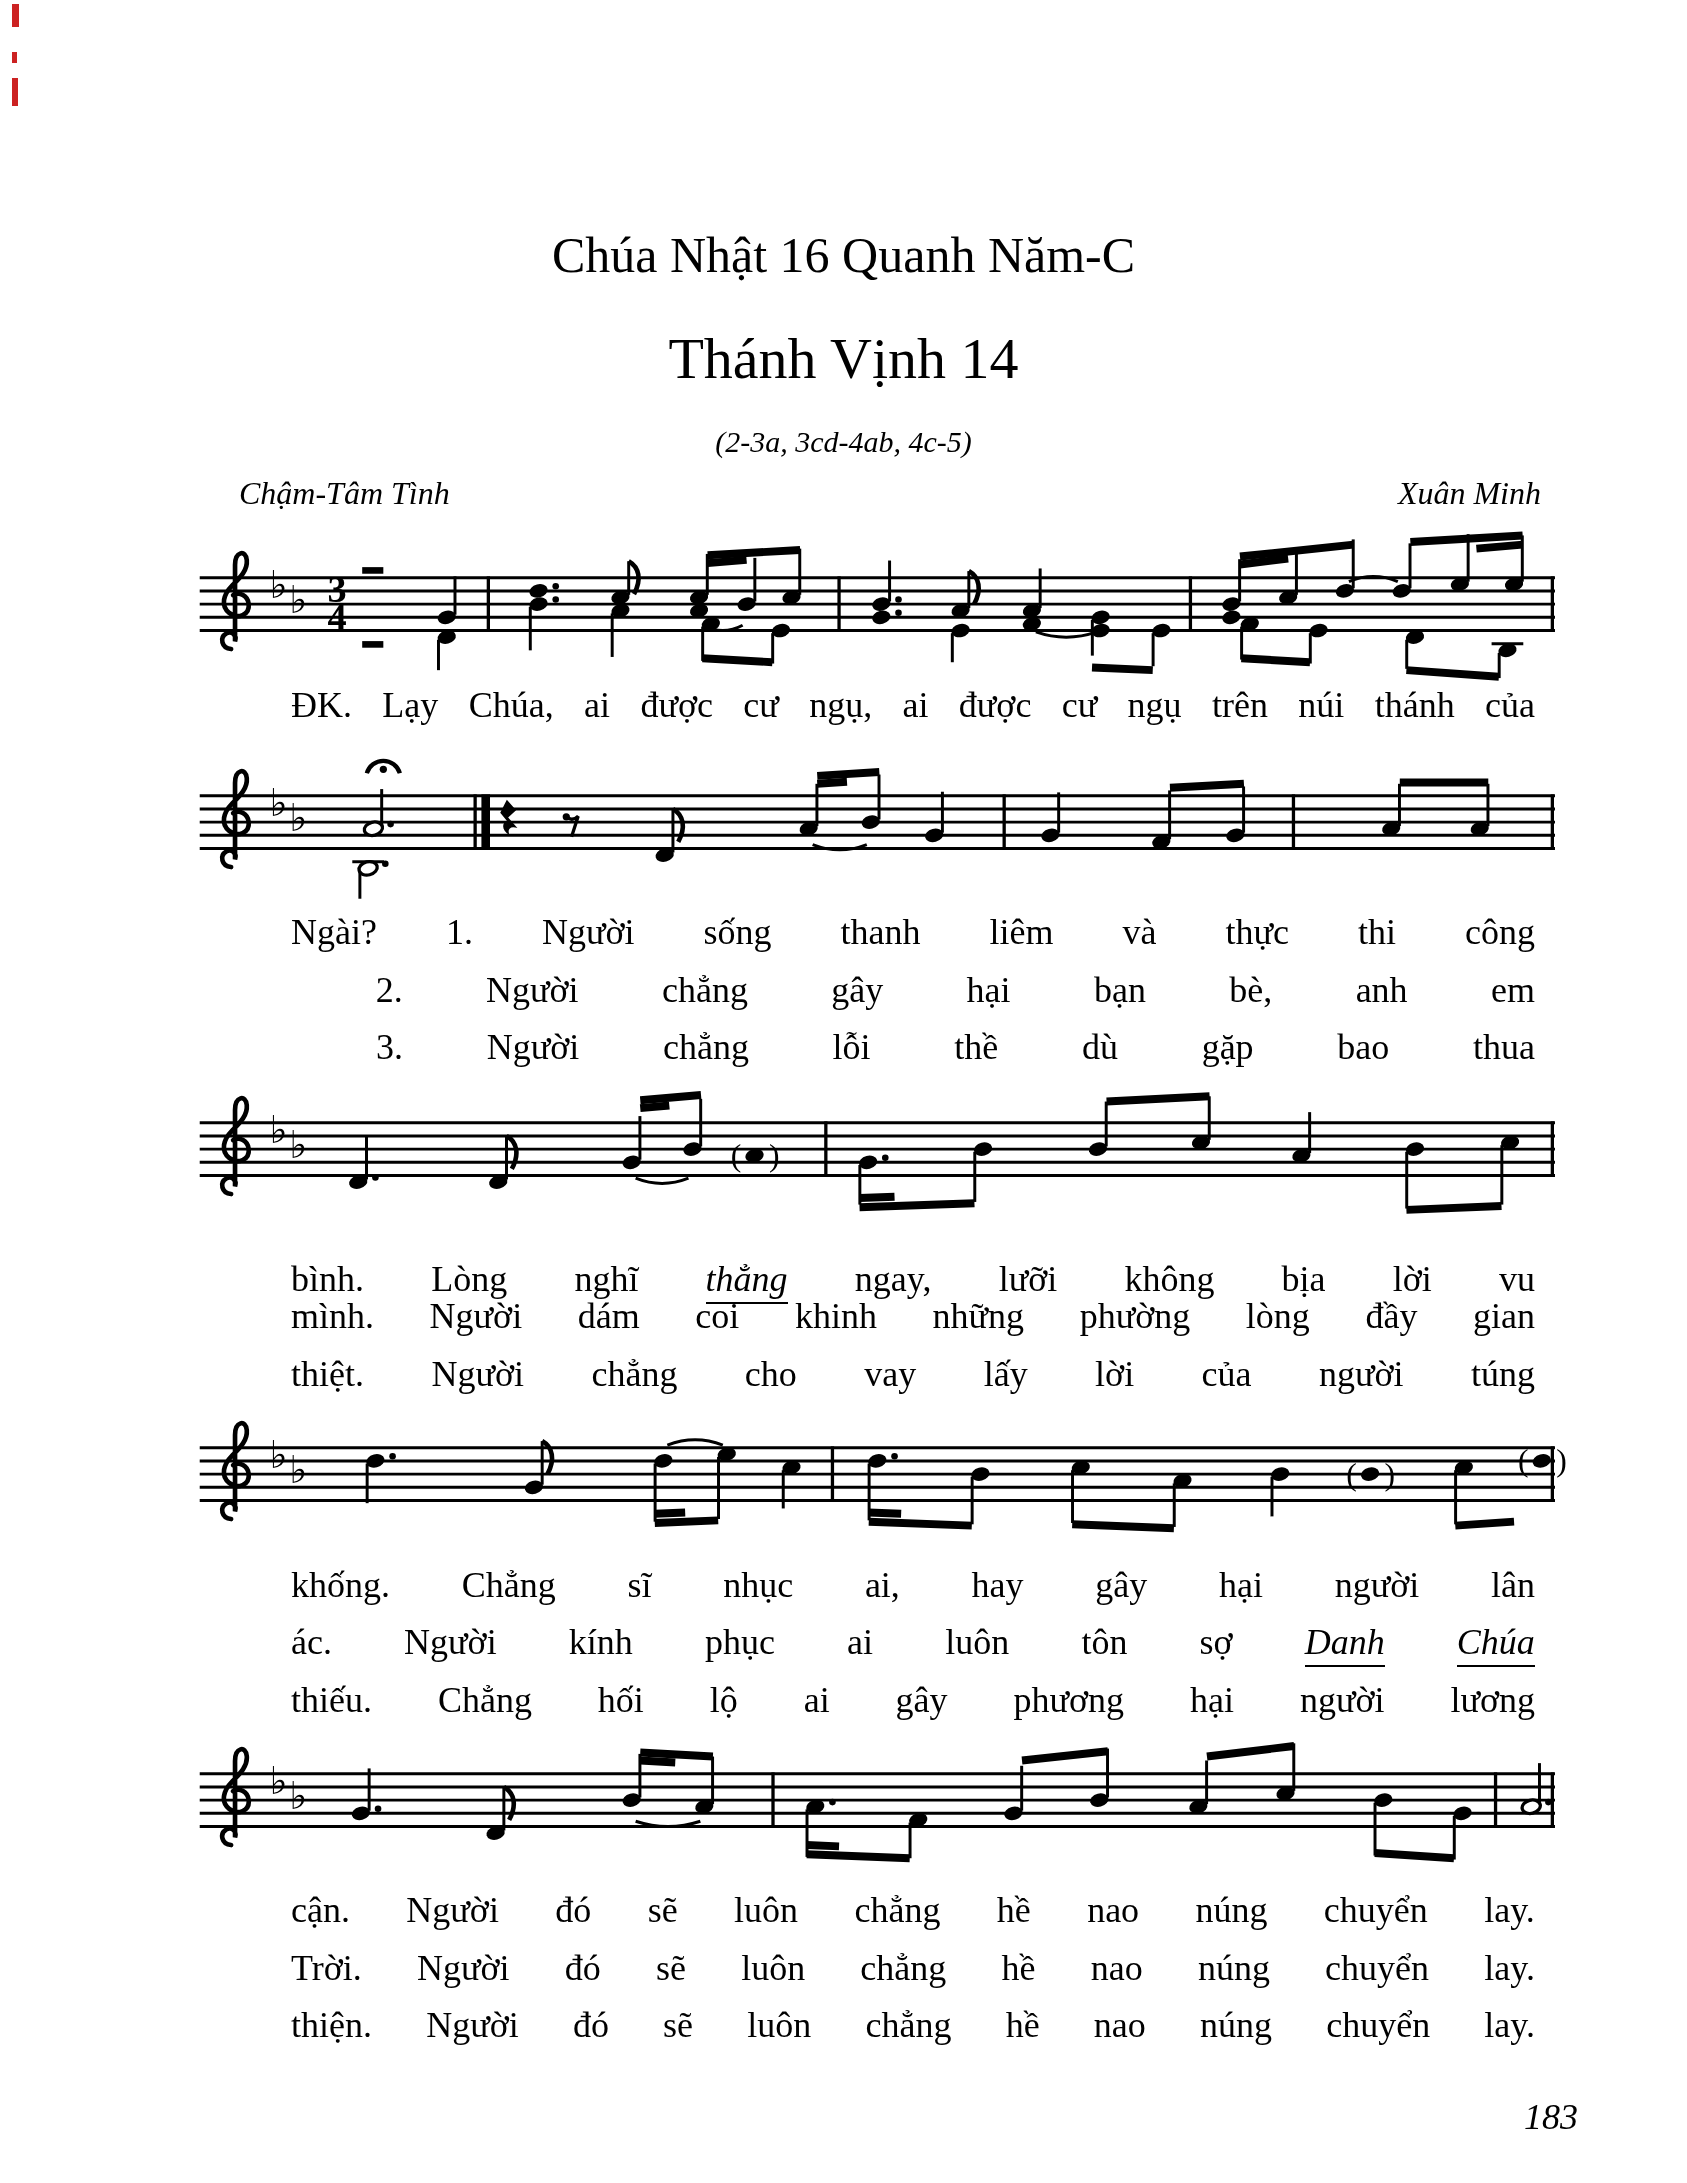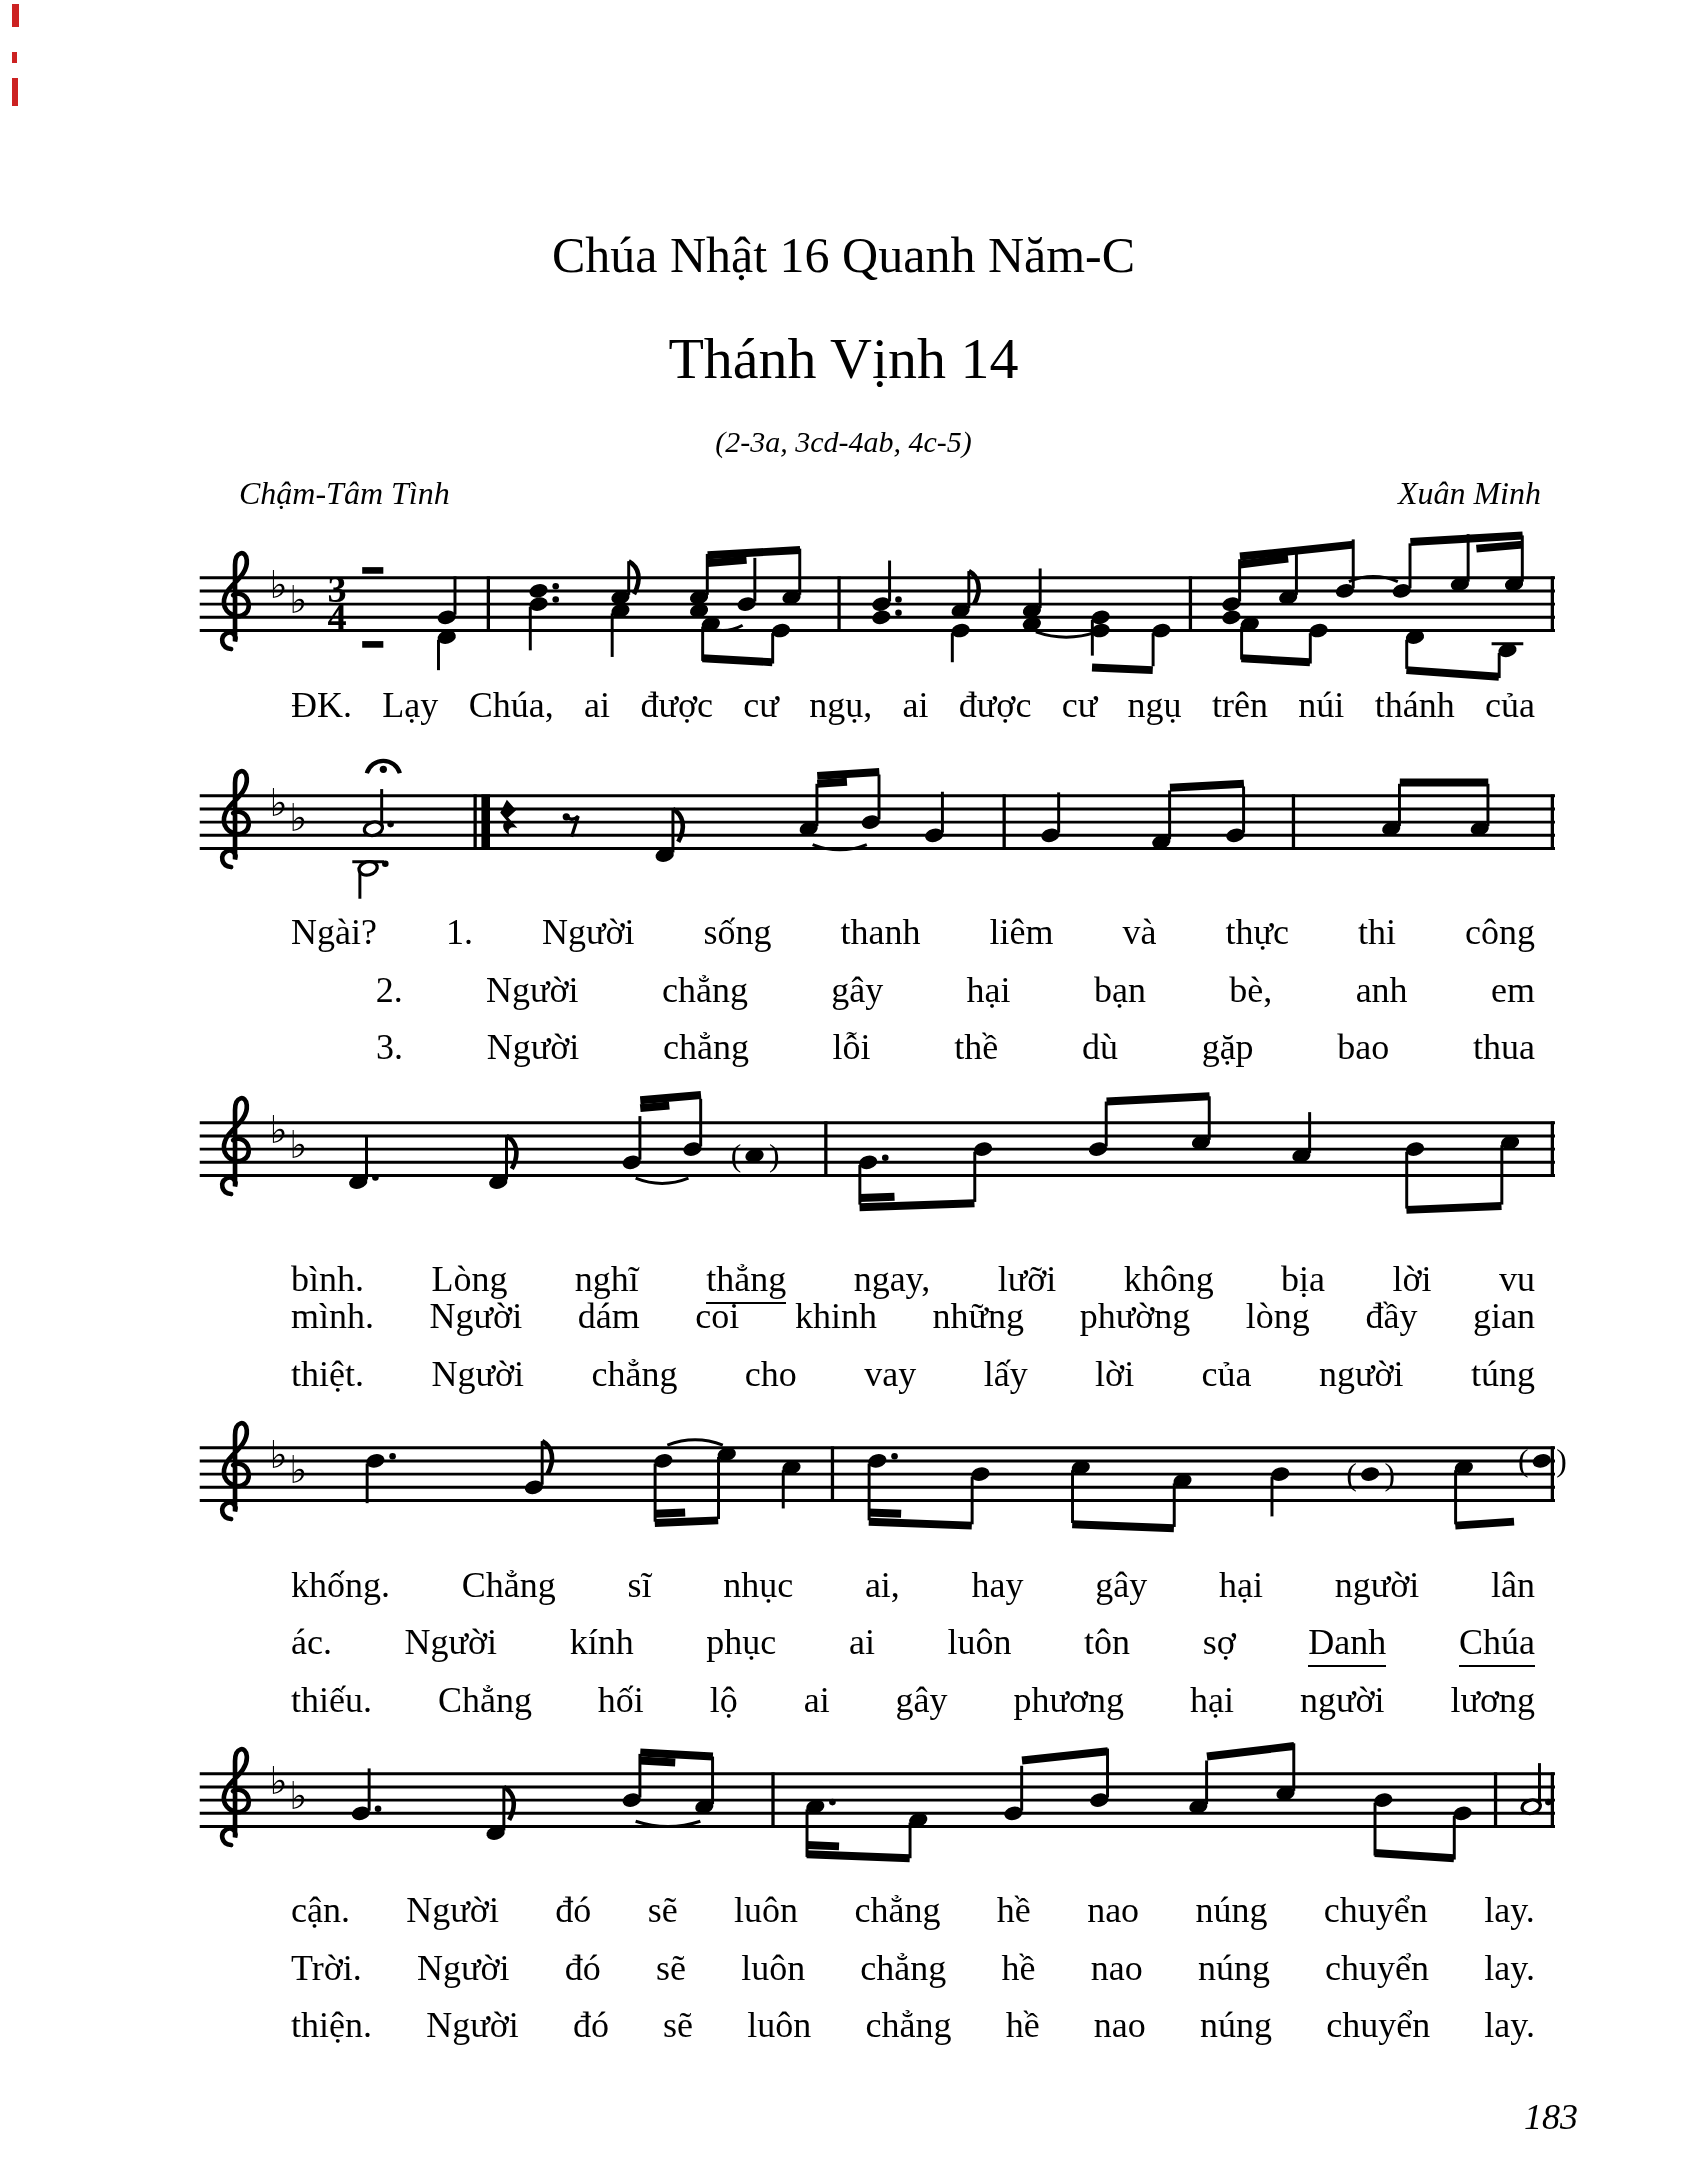--- a/index.html
+++ b/index.html
@@ -13,21 +13,21 @@
   #verse-ref{left:0;right:0;top:425px;text-align:center;font-size:30px;font-style:italic;}
   #tempo{left:239px;top:475px;font-size:32px;font-style:italic;}
   #composer{right:146px;top:475px;font-size:32px;font-style:italic;text-align:right;}
   #page-number{right:109px;top:2096px;font-size:36px;font-style:italic;}
   .lyric-row{
     position:absolute;left:291px;width:1244px;display:flex;
     justify-content:space-between;align-items:baseline;
     font-size:36px;line-height:44px;white-space:nowrap;
   }
   .tok:empty{width:1.3px;}
-  .tok.em{border-bottom:2.6px solid #000;padding-bottom:0.7px;}
+  .tok.em{font-style:italic;border-bottom:2.6px solid #000;padding-bottom:0.7px;}
   .staff-svg{position:absolute;overflow:visible;pointer-events:none;}
   .artifact{position:absolute;background:#cc2222;}
 </style>
 </head>
 <body>
 
 <div class="artifact" style="left:12px;top:4px;width:6.6px;height:22.5px;"></div>
 <div class="artifact" style="left:12px;top:52px;width:4.6px;height:10.6px;"></div>
 <div class="artifact" style="left:12px;top:78px;width:6px;height:28px;"></div>
 

